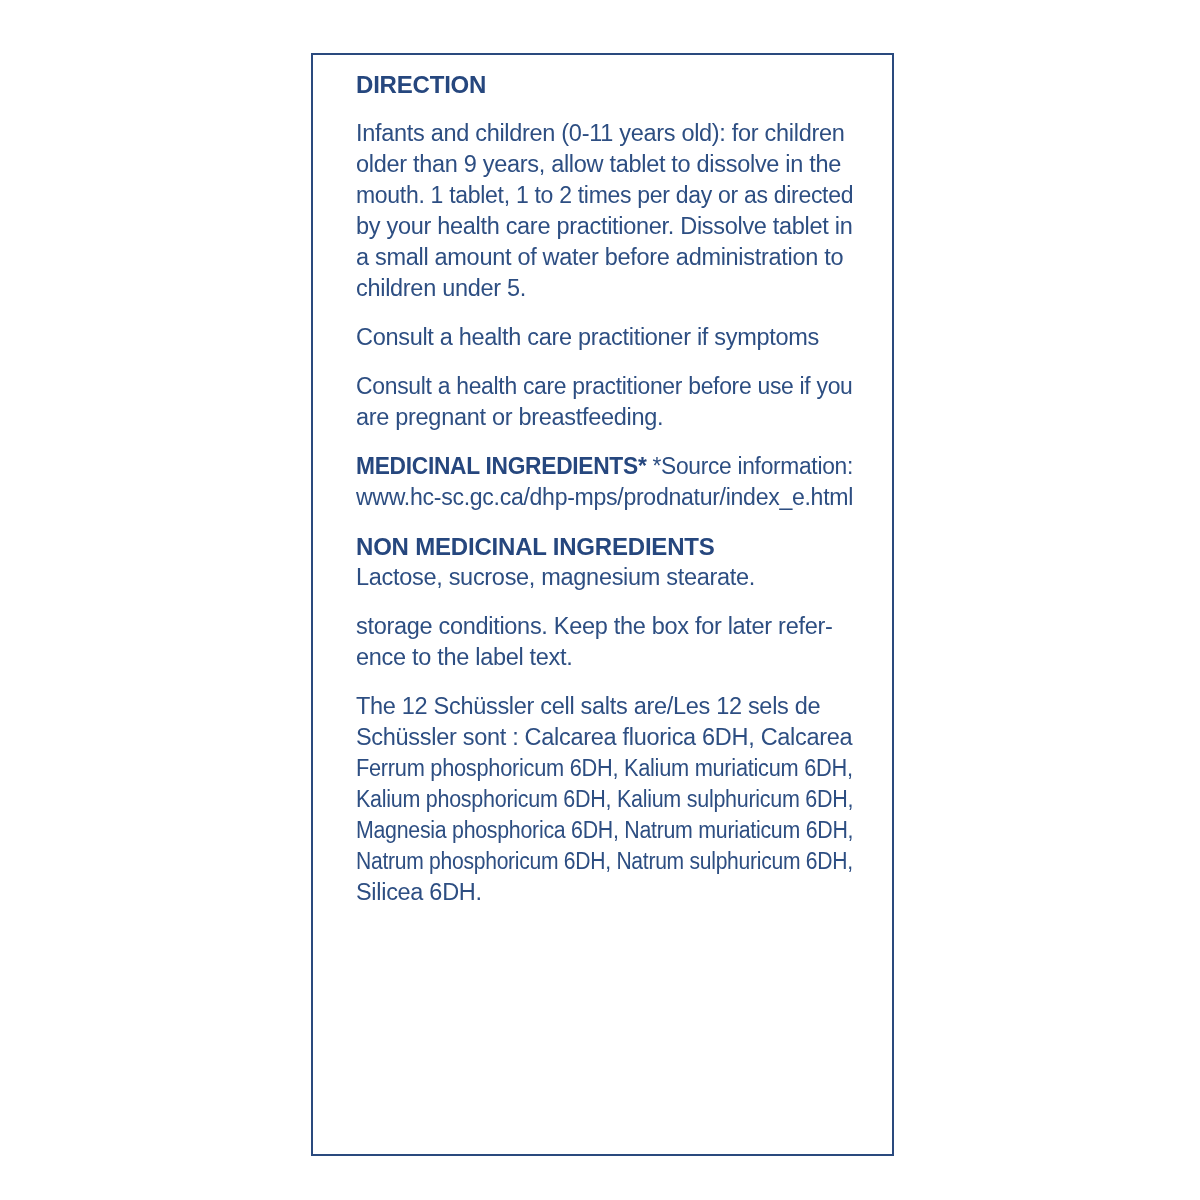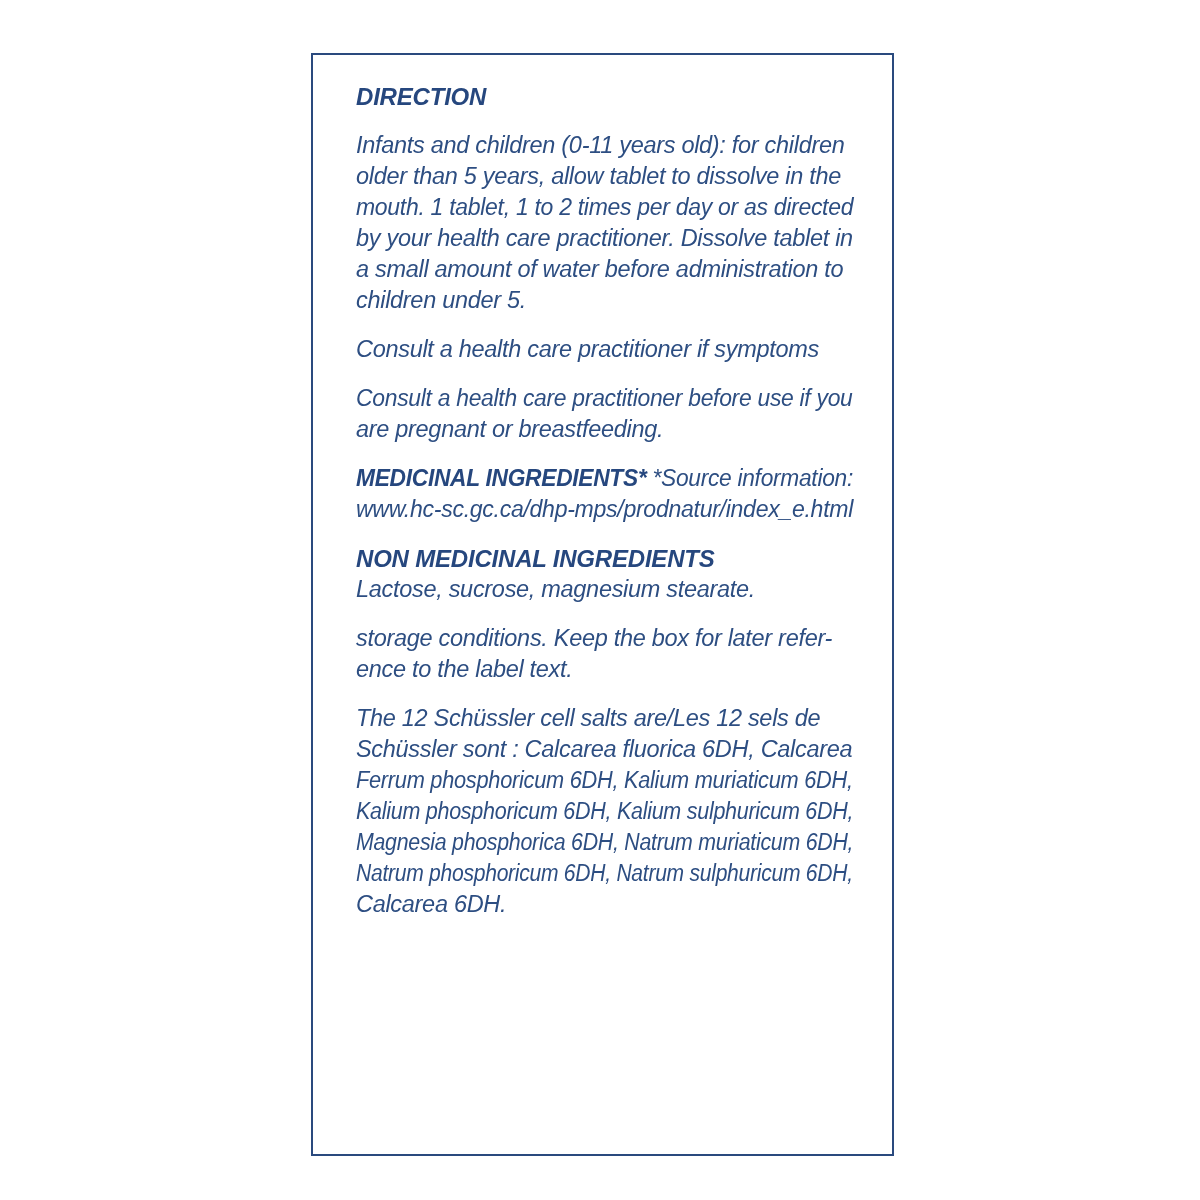--- a/index.html
+++ b/index.html
@@ -16,27 +16,26 @@
     background: #ffffff;
     font-family: "Liberation Sans", sans-serif;
   }
   .label-box {
     position: absolute;
     left: 311px;
     top: 53px;
     width: 583px;
     height: 1103px;
     border: 2px solid var(--border-color);
-    padding: 26px 39px 0 43px;
+    padding: 14px 39px 0 43px;
     color: var(--text-color);
     font-size: 23.5px;
     line-height: 31px;
     letter-spacing: -0.3px;
     overflow: hidden;
-    font-style: italic;
   }
   .para { margin: 0 0 18px 0; }
   .line { white-space: pre; }
   h2.heading {
     font-size: 24px;
     margin: 0;
     font-weight: bold;
     color: var(--heading-color);
     white-space: pre;
     line-height: 31px;
@@ -51,21 +50,21 @@
 <body>
 
 <div class="label-box">
 
   <section>
     <div class="para">
       <h2 class="heading line">DIRECTION</h2>
     </div>
     <div class="para">
         <div class="line">Infants and children (0-11 years old): for children</div>
-        <div class="line">older than 5 years, allow tablet to dissolve in the</div>
+        <div class="line">older than 9 years, allow tablet to dissolve in the</div>
         <div class="line" style="transform-origin: 0px 50%; transform: scaleX(0.978346);">mouth. 1 tablet, 1 to 2 times per day or as directed</div>
         <div class="line">by your health care practitioner. Dissolve tablet in</div>
         <div class="line">a small amount of water before administration to</div>
         <div class="line">children under 5.</div>
       </div>
     <div class="para">
         <div class="line">Consult a health care practitioner if symptoms</div>
       </div>
     <div class="para">
         <div class="line" style="transform-origin: 0px 50%; transform: scaleX(0.97451);">Consult a health care practitioner before use if you</div>
@@ -92,16 +91,16 @@
       <div class="line">ence to the label text.</div>
     </div>
 
   <div class="para">
       <div class="line">The 12 Schüssler cell salts are/Les 12 sels de</div>
       <div class="line">Schüssler sont : Calcarea fluorica 6DH, Calcarea</div>
       <div class="line" style="transform-origin: 0px 50%; transform: scaleX(0.927239);">Ferrum phosphoricum 6DH, Kalium muriaticum 6DH,</div>
       <div class="line" style="transform-origin: 0px 50%; transform: scaleX(0.915285);">Kalium phosphoricum 6DH, Kalium sulphuricum 6DH,</div>
       <div class="line" style="transform-origin: 0px 50%; transform: scaleX(0.908592);">Magnesia phosphorica 6DH, Natrum muriaticum 6DH,</div>
       <div class="line" style="transform-origin: 0px 50%; transform: scaleX(0.897112);">Natrum phosphoricum 6DH, Natrum sulphuricum 6DH,</div>
-      <div class="line">Calcarea 6DH.</div>
+      <div class="line">Silicea 6DH.</div>
     </div>
 
 </div>
 
 </body></html>

